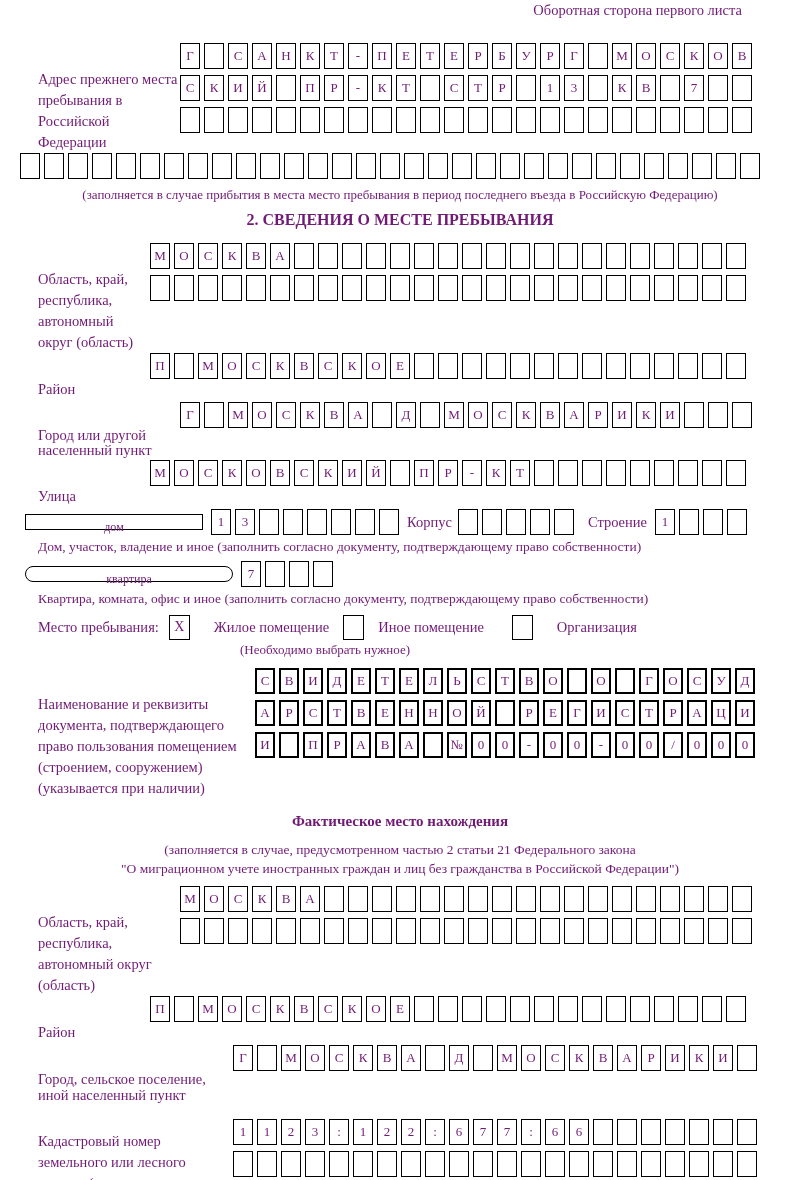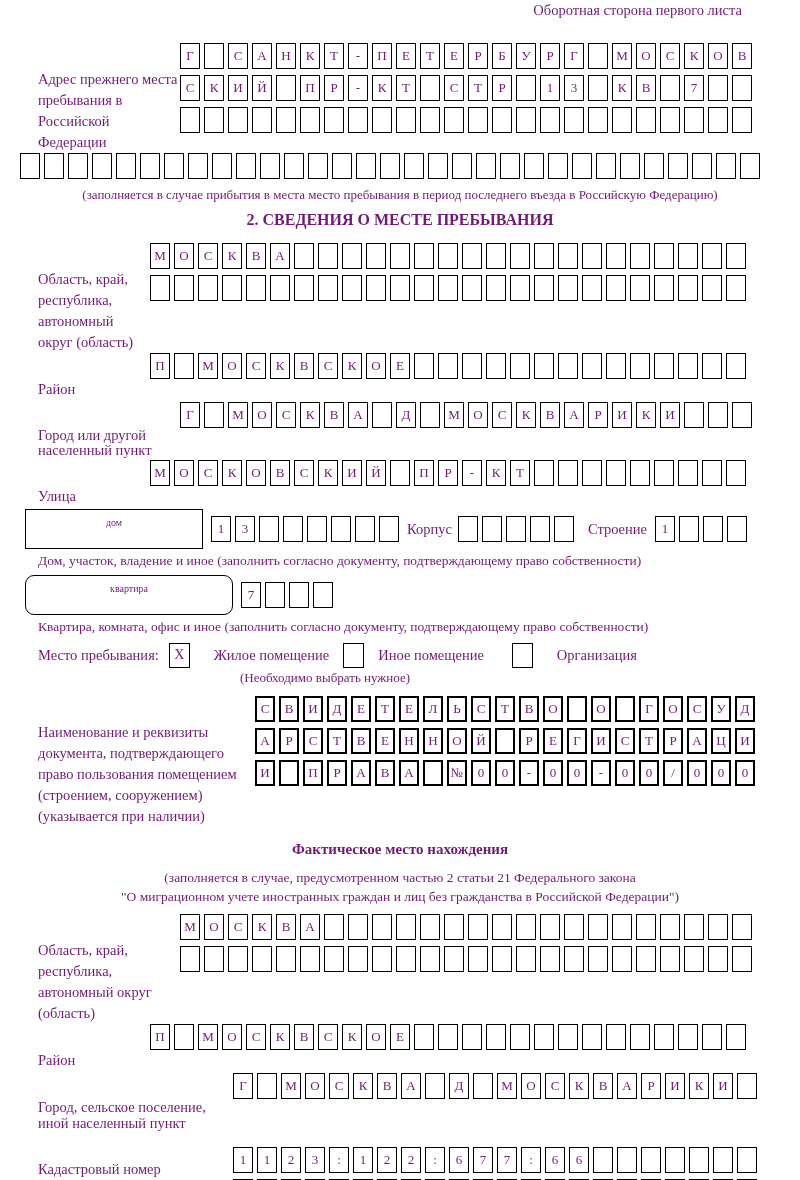--- a/index.html
+++ b/index.html
@@ -18,22 +18,22 @@
     border:1.5px solid #000;margin-right:4px;text-align:center;
     font-size:13px;line-height:23px;vertical-align:top;background:#fff;
   }
   .boldcells .cell{border-width:2.2px;line-height:21px;}
   .fullrow{margin-left:20px;}
   .note{font-size:13px;text-align:center;margin:2px 0 8px 0;}
   .note-left{font-size:13.5px;margin:0 0 6px 38px;}
   .sec-title{font-size:16px;font-weight:bold;text-align:center;margin:6px 0 14px 0;}
   .inline-label{font-size:14.5px;vertical-align:middle;}
   .widebox{
-    display:inline-block;box-sizing:border-box;height:40px;border:1.5px solid #000;
-    text-align:center;font-size:10px;line-height:25px;vertical-align:middle;margin-right:8px;
+    display:inline-block;box-sizing:border-box;height:16px;border:1.5px solid #000;
+    text-align:center;font-size:12px;line-height:25px;vertical-align:middle;margin-right:8px;
   }
   .houserow{margin:2px 0 4px 25px;white-space:nowrap;}
   .houserow .cell,.aptrow .cell{vertical-align:middle;}
   .aptrow{margin:4px 0 4px 25px;white-space:nowrap;}
   .chkrow{margin:8px 0 2px 38px;white-space:nowrap;}
   .checkbox{
     display:inline-block;box-sizing:border-box;width:21px;height:25px;border:1.8px solid #000;
     text-align:center;font-size:14px;line-height:21px;vertical-align:middle;background:#fff;
   }
   .chk-note{font-size:13px;margin:2px 0 10px 240px;}

